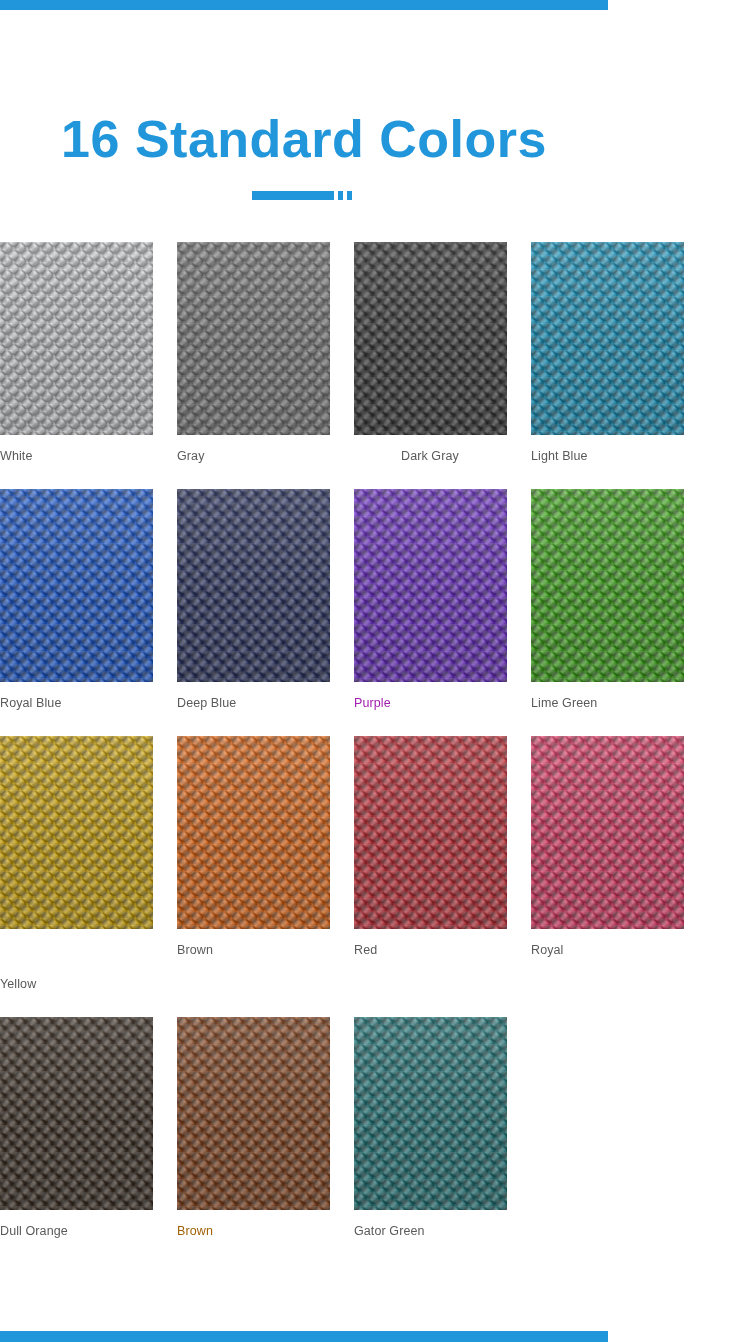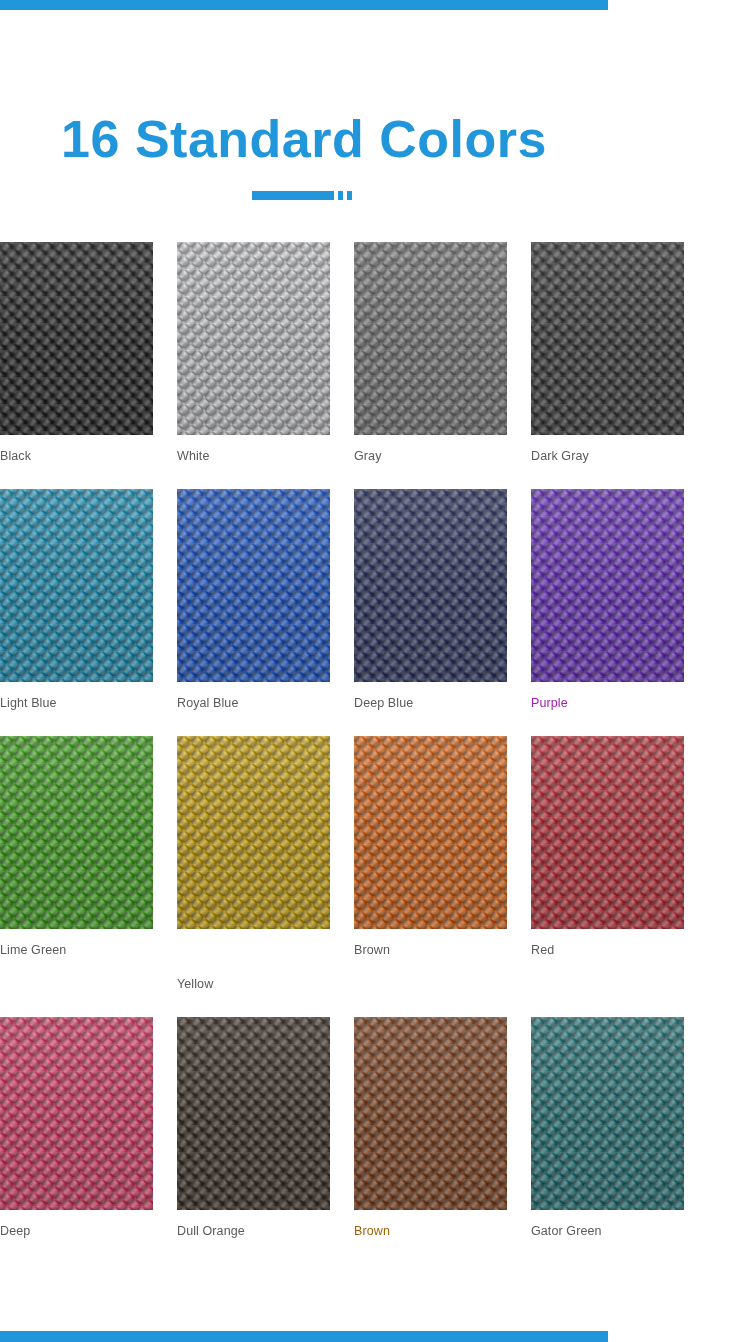--- a/index.html
+++ b/index.html
@@ -159,29 +159,20 @@
 
       <div class="title-divider">
         <span class="seg-long" style="background: rgb(33, 150, 219);"></span>
         <span class="seg-short" style="background: rgb(33, 150, 219);"></span>
         <span class="seg-short" style="background: rgb(33, 150, 219);"></span>
       </div>
     </div>
 
     <div class="swatch-grid">
         <div class="swatch-cell">
-          <div class="swatch-tile" style="background-color: rgb(36, 36, 36);">
-            <div class="tex"></div>
-            <div class="tex2"></div>
-            <div class="band"></div>
-            <div class="sheen"></div>
-          </div>
-          <div class="swatch-label" style="color: rgb(90, 90, 90);">Black</div>
-        </div>
-        <div class="swatch-cell">
           <div class="swatch-tile" style="background-color: rgb(220, 221, 224);">
             <div class="tex"></div>
             <div class="tex2"></div>
             <div class="band"></div>
             <div class="sheen"></div>
           </div>
           <div class="swatch-label" style="color: rgb(90, 90, 90);">White</div>
         </div>
         <div class="swatch-cell">
           <div class="swatch-tile" style="background-color: rgb(134, 134, 134);">
@@ -192,21 +183,21 @@
           </div>
           <div class="swatch-label" style="color: rgb(90, 90, 90);">Gray</div>
         </div>
         <div class="swatch-cell">
           <div class="swatch-tile" style="background-color: rgb(64, 63, 63);">
             <div class="tex"></div>
             <div class="tex2"></div>
             <div class="band"></div>
             <div class="sheen"></div>
           </div>
-          <div class="swatch-label" style="color: rgb(90, 90, 90);">Dark Gray</div>
+          <div class="swatch-label" style="color: rgb(90, 90, 90); margin-left: 47px;">Dark Gray</div>
         </div>
         <div class="swatch-cell">
           <div class="swatch-tile" style="background-color: rgb(34, 163, 205);">
             <div class="tex"></div>
             <div class="tex2"></div>
             <div class="band"></div>
             <div class="sheen"></div>
           </div>
           <div class="swatch-label" style="color: rgb(90, 90, 90);">Light Blue</div>
         </div>
@@ -273,21 +264,21 @@
           </div>
           <div class="swatch-label" style="color: rgb(90, 90, 90);">Red</div>
         </div>
         <div class="swatch-cell">
           <div class="swatch-tile" style="background-color: rgb(239, 67, 112);">
             <div class="tex"></div>
             <div class="tex2"></div>
             <div class="band"></div>
             <div class="sheen"></div>
           </div>
-          <div class="swatch-label" style="color: rgb(90, 90, 90);">Deep</div>
+          <div class="swatch-label" style="color: rgb(90, 90, 90);">Royal</div>
         </div>
         <div class="swatch-cell">
           <div class="swatch-tile" style="background-color: rgb(65, 51, 39);">
             <div class="tex"></div>
             <div class="tex2"></div>
             <div class="band"></div>
             <div class="sheen"></div>
           </div>
           <div class="swatch-label" style="color: rgb(90, 90, 90);">Dull Orange</div>
         </div>

